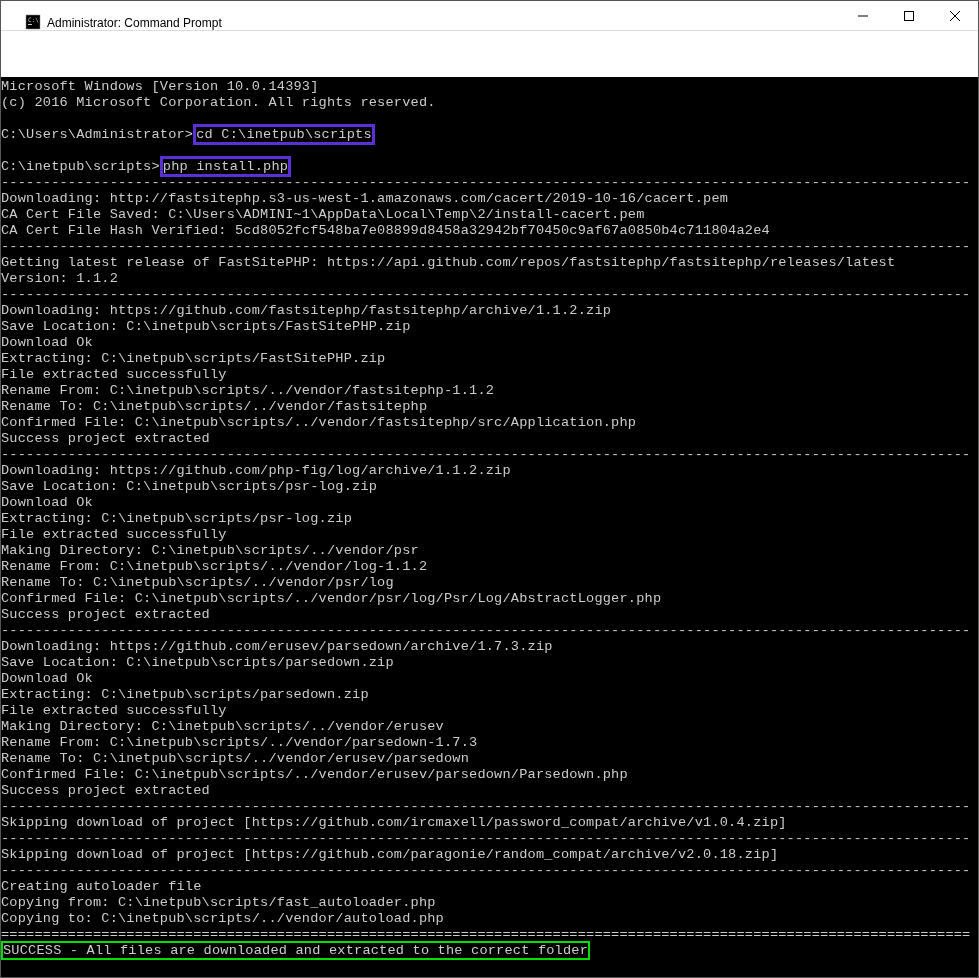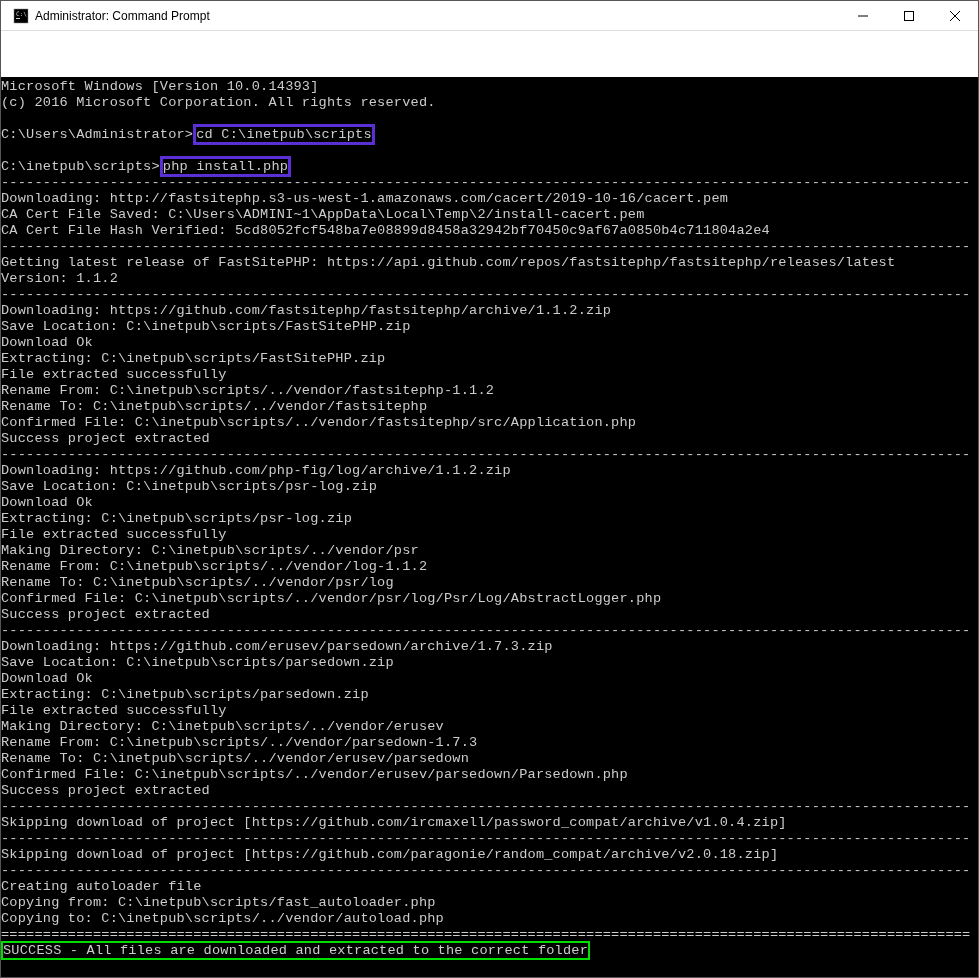--- a/index.html
+++ b/index.html
@@ -15,22 +15,22 @@
     height: 978px;
     background: #fff;
     display: flex;
     flex-direction: column;
     border: 1px solid #555;
   }
   .titlebar {
     height: 30px;
     background: #fff;
     display: flex;
-    align-items: center;
-    padding-left: 12px;
+    align-items: flex-end;
+    padding-left: 24px;
     border-bottom: 1px solid #ddd;
   }
   .titlebar .icon {
     width: 16px;
     height: 16px;
     margin-right: 6px;
     display: flex;
     align-items: center;
     justify-content: center;
   }

